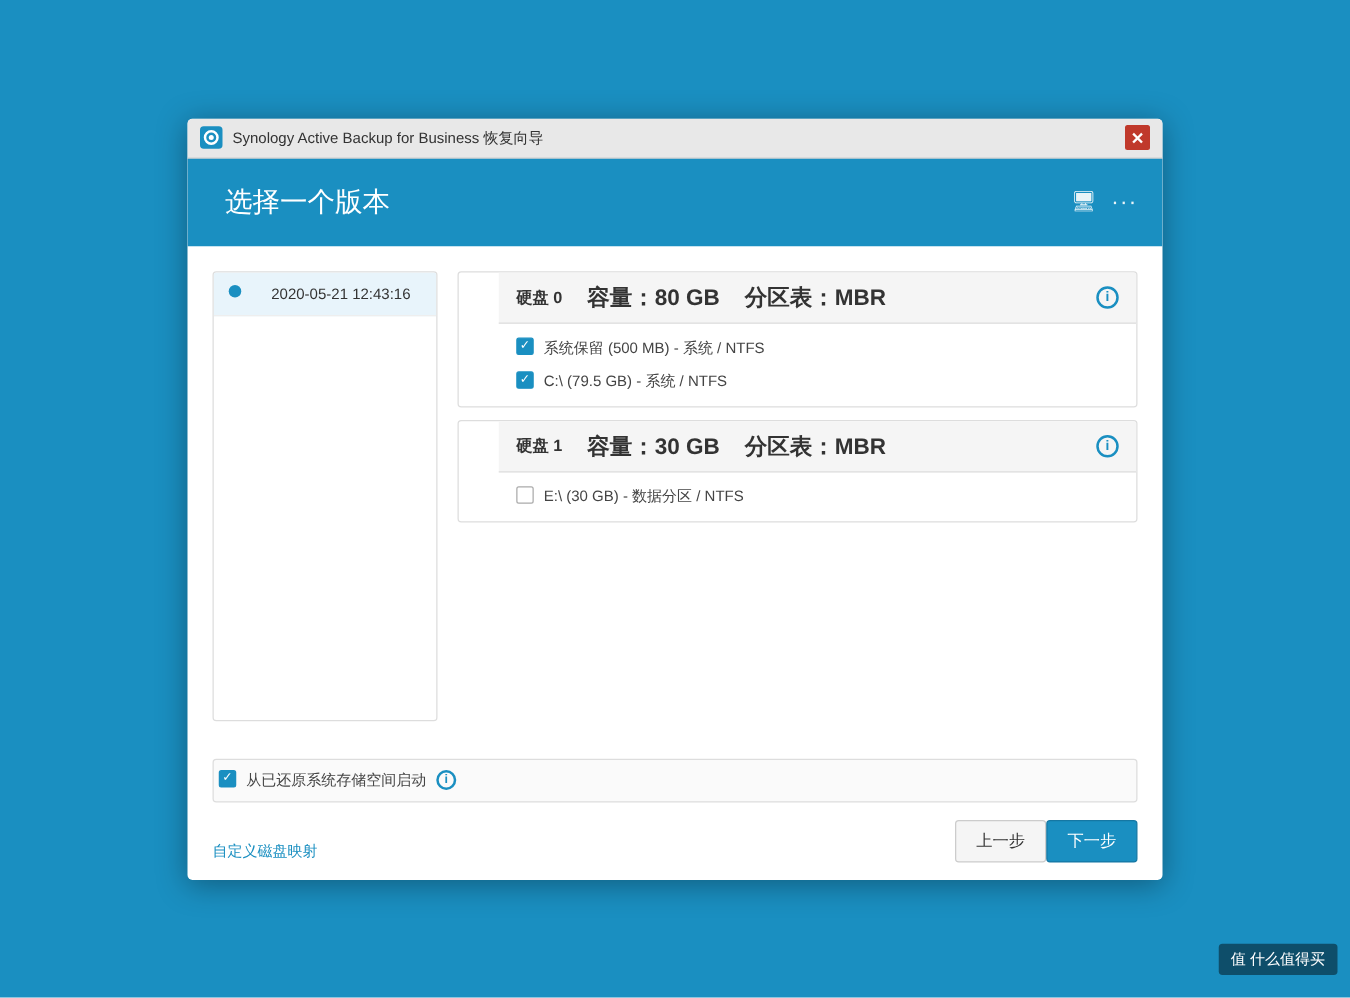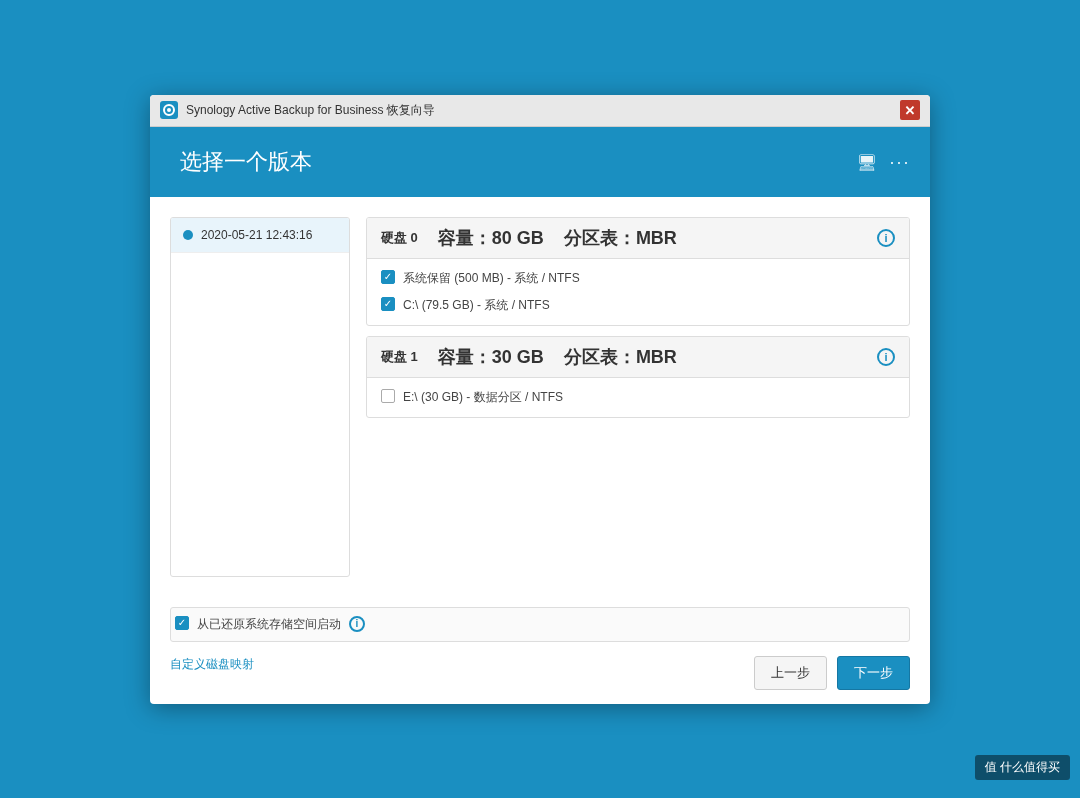--- a/index.html
+++ b/index.html
@@ -115,22 +115,21 @@
       overflow-y: auto;
     }
 
     .version-item {
       padding: 10px 12px;
       font-size: 12px;
       color: #333;
       cursor: pointer;
       border-bottom: 1px solid #eee;
       display: flex;
-      align-items: center;
-      gap: 8px;
+      gap: 24px;
     }
 
     .version-item.selected {
       background: #e8f4fb;
     }
 
     .version-dot {
       width: 10px;
       height: 10px;
       border-radius: 50%;
@@ -142,20 +141,21 @@
       flex: 1;
       display: flex;
       flex-direction: column;
       gap: 10px;
     }
 
     .disk-section {
       border: 1px solid #ddd;
       border-radius: 3px;
       overflow: hidden;
+      padding-left: 32px;
     }
 
     .disk-header {
       background: #f5f5f5;
       padding: 8px 14px;
       display: flex;
       align-items: center;
       gap: 20px;
       border-bottom: 1px solid #ddd;
     }
@@ -255,23 +255,22 @@
       align-items: center;
       justify-content: center;
       font-size: 10px;
       cursor: pointer;
       flex-shrink: 0;
     }
 
     .footer {
       display: flex;
       justify-content: flex-end;
-      align-items: flex-start;
+      align-items: flex-end;
       padding: 14px 20px;
-      gap: 10px;
     }
 
     .custom-link {
       color: #1a8fc1;
       font-size: 12px;
       cursor: pointer;
       text-decoration: none;
       margin-right: auto;
     }
 

